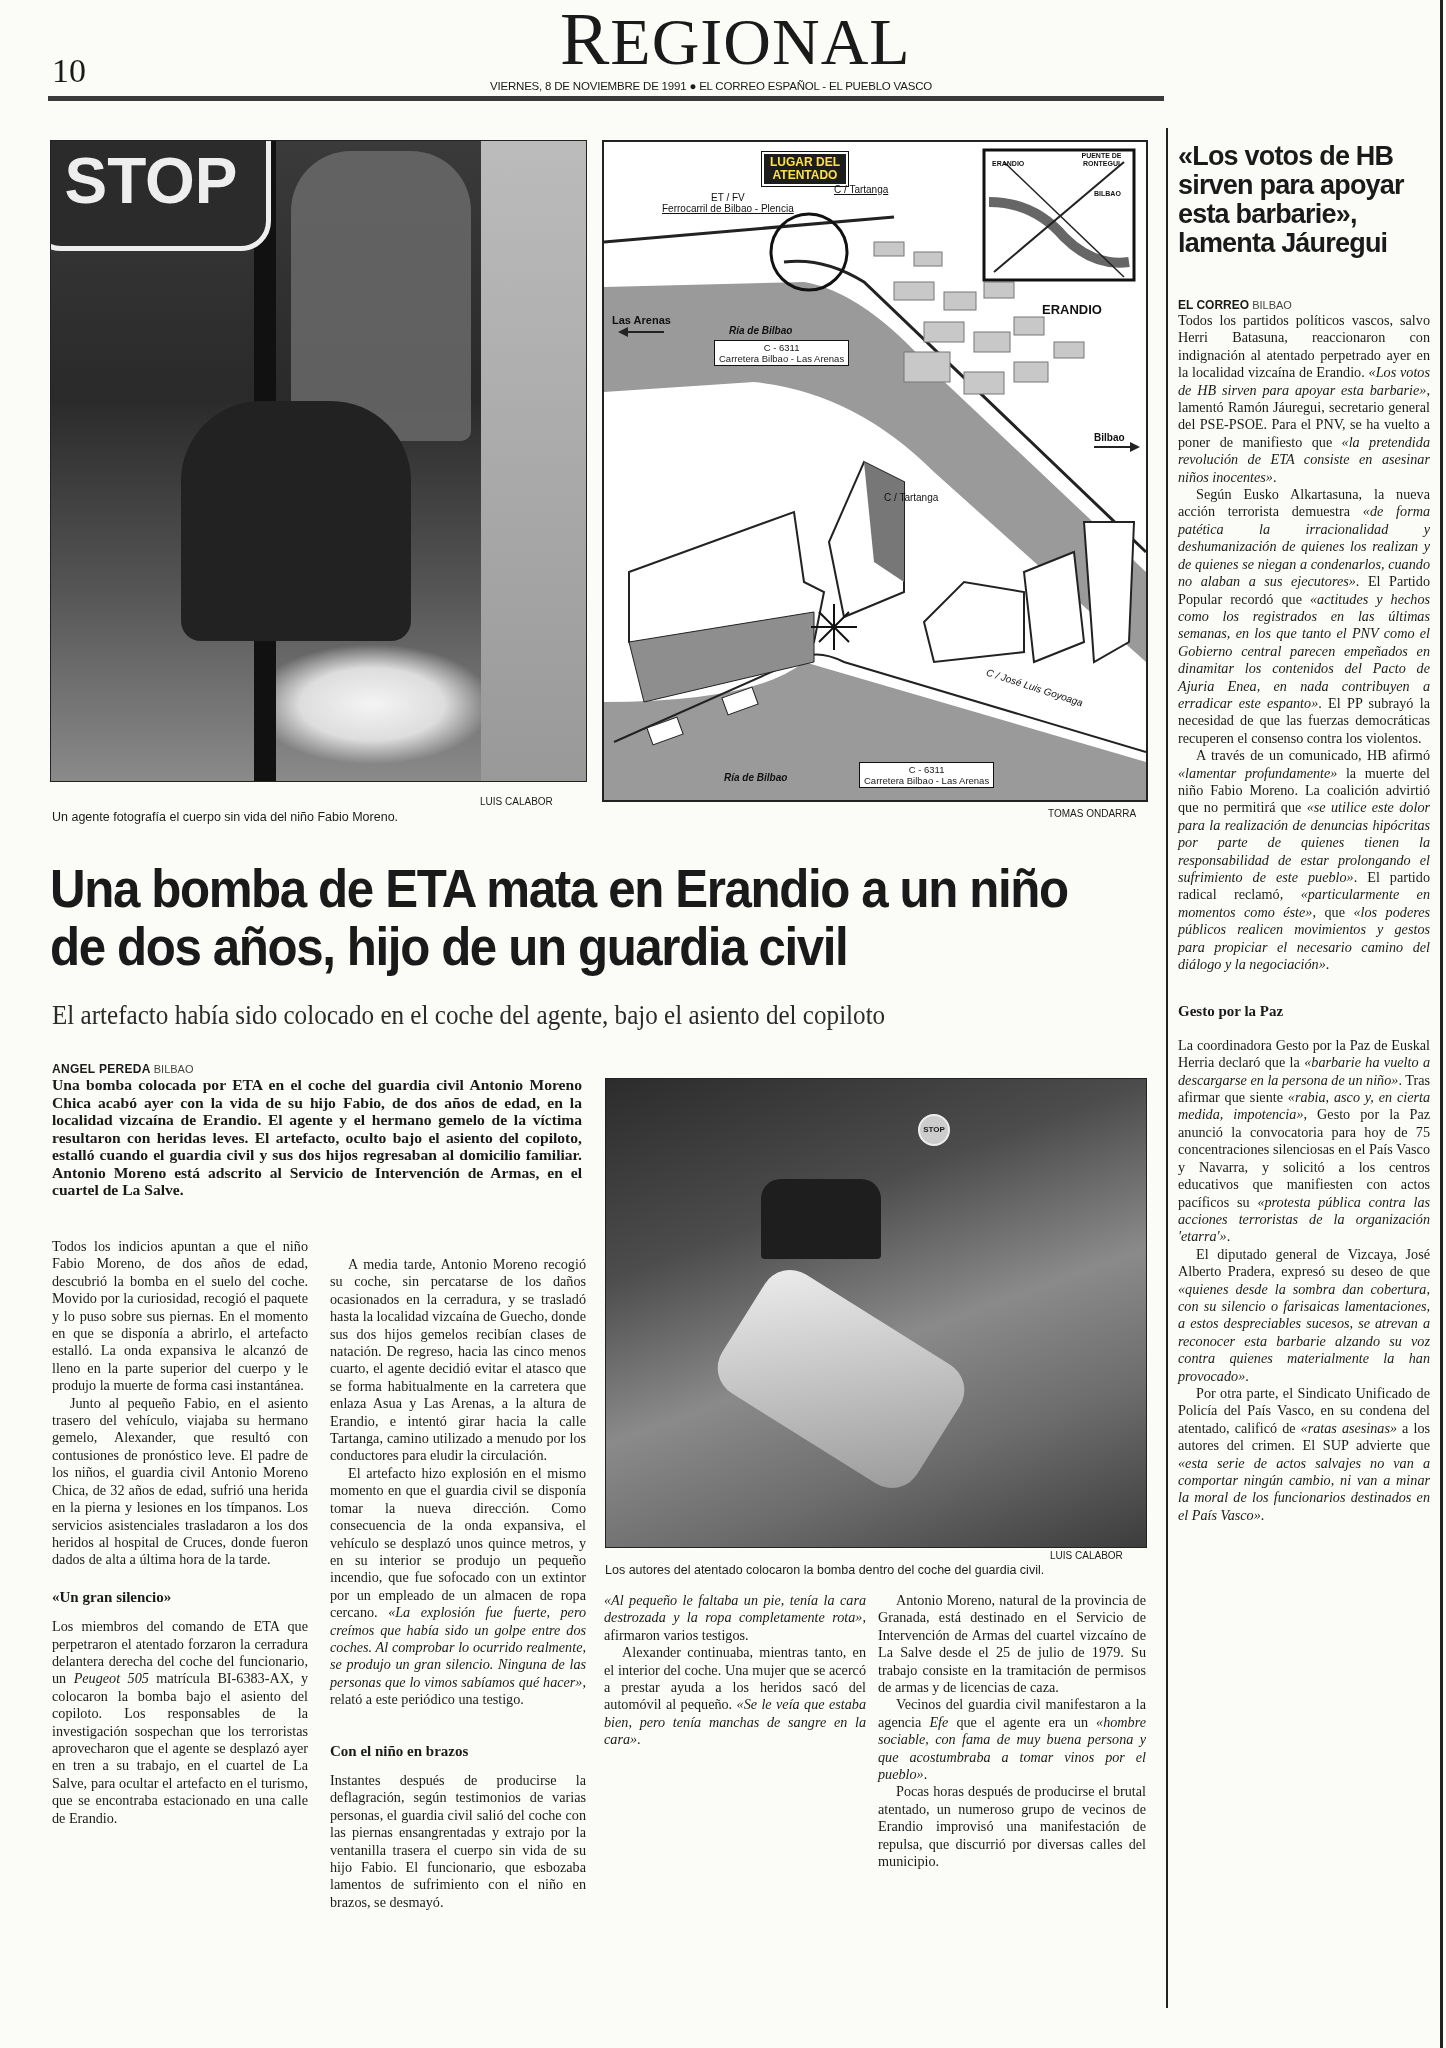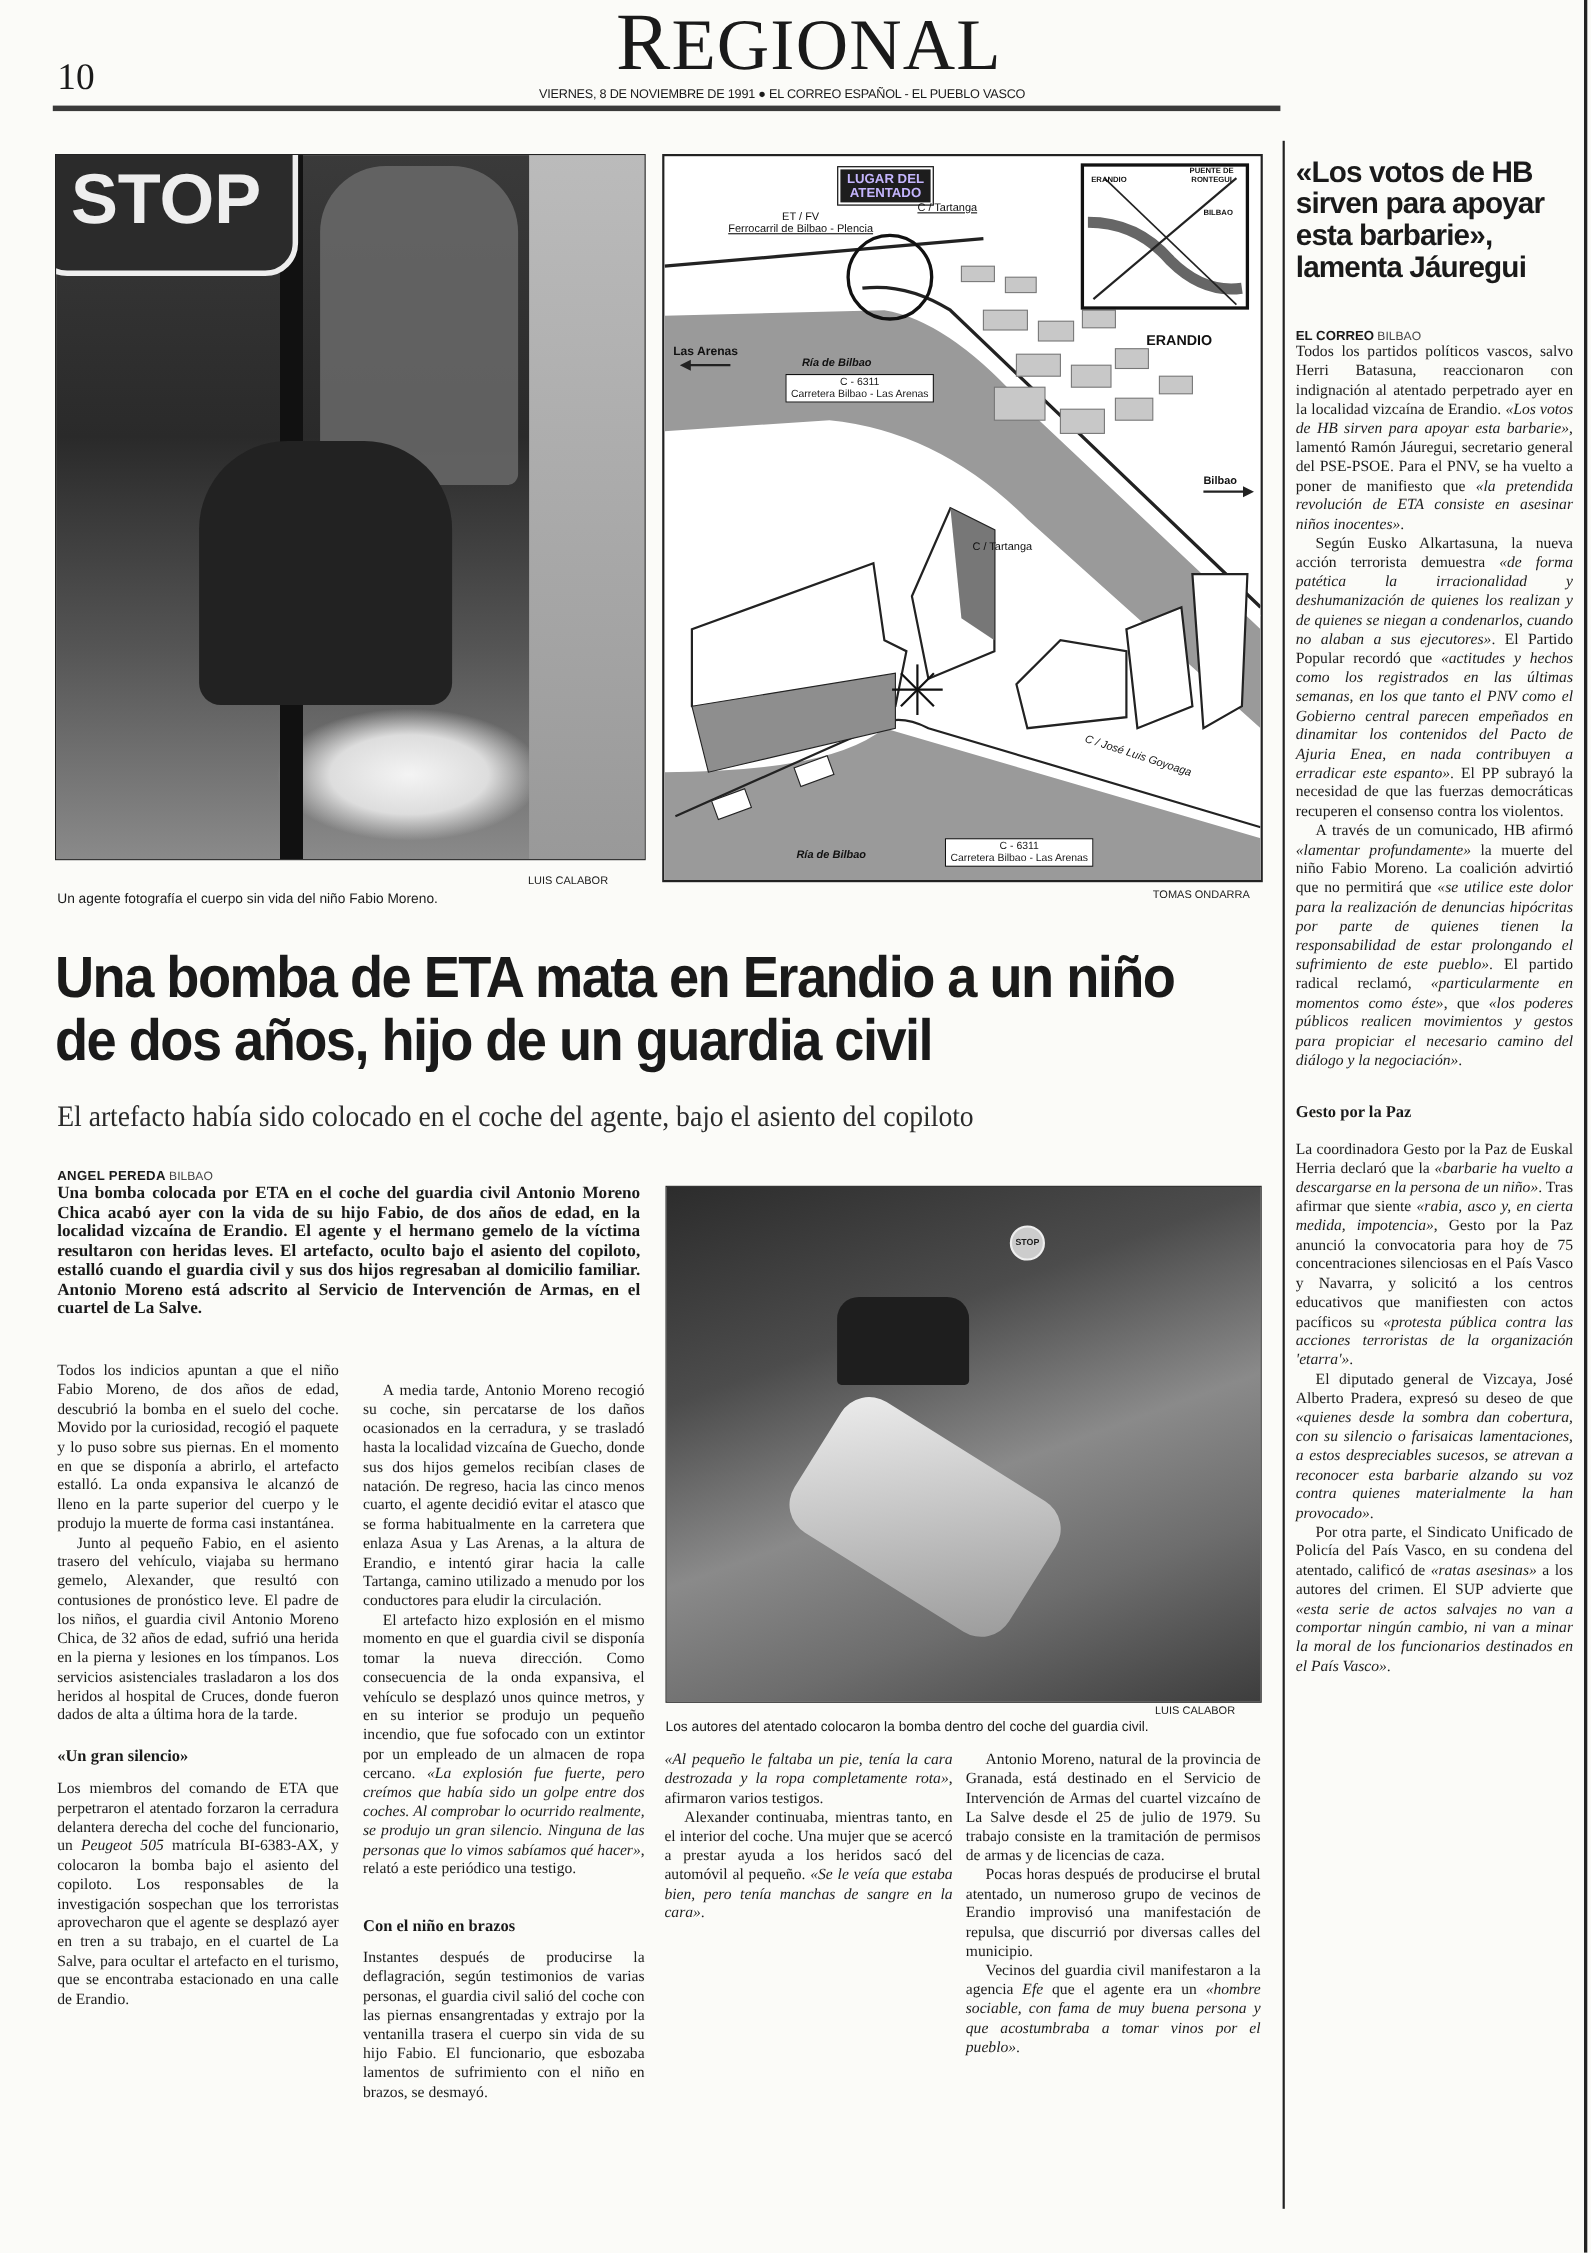--- a/index.html
+++ b/index.html
@@ -27,21 +27,21 @@
   #photo1 .crouch { position:absolute; left:130px; top:260px; width:230px; height:240px; background:#222; border-radius:80px 80px 20px 20px; }
   #photo1 .wall { position:absolute; left:430px; top:0; width:105px; height:640px; background:linear-gradient(180deg,#bbb,#999); }
   #credit1 { left:480px; top:796px; font-size:10px; }
   #caption1 { left:52px; top:810px; font-size:12.5px; }
 
   
   #map { left:602px; top:140px; width:542px; height:658px; border:2px solid #222; background:#fff; overflow:hidden; }
   #map svg { position:absolute; left:0; top:0; }
   .map-lbl { position:absolute; font-family:"Liberation Sans", sans-serif; font-size:10px; color:#111; white-space:nowrap; }
   .map-box { position:absolute; font-family:"Liberation Sans", sans-serif; background:#fff; border:1px solid #111; font-size:9.5px; text-align:center; line-height:11px; padding:1px 4px; }
-  #map-lugar { left:158px; top:10px; background:#1d1d1d; color:#c4b5fd; font-weight:bold; font-size:12px; line-height:13px; padding:2px 6px; border:2px solid #fff; outline:1px solid #111; text-align:center; }
+  #map-lugar { left:158px; top:10px; background:#1d1d1d; color:#fde047; font-weight:bold; font-size:12px; line-height:13px; padding:2px 6px; border:2px solid #fff; outline:1px solid #111; text-align:center; }
   #map-callout { position:absolute; left:8px; top:270px; width:220px; font-family:"Liberation Sans", sans-serif; font-size:12px; text-align:center; line-height:14.5px; background:#fff; }
   #credit-map { left:1048px; top:808px; font-size:10px; }
 
   
   #headline { left:50px; top:860px; width:1100px; font-family:"Liberation Sans", sans-serif; font-weight:bold; font-size:53px; line-height:58px; letter-spacing:-1.5px; transform:scaleX(0.93); transform-origin:left top; }
   #subhead { left:52px; top:1000px; width:1100px; font-size:27px; color:#2a2a2a; transform:scaleX(0.93); transform-origin:left top; }
 
   
   #byline { left:52px; top:1062px; font-size:12px; }
   #byline b { font-family:"Liberation Sans", sans-serif; font-weight:bold; letter-spacing:.3px; }
@@ -198,22 +198,22 @@
 <div class="abs sans" id="credit2">LUIS CALABOR</div>
 <div class="abs sans" id="caption2">Los autores del atentado colocaron la bomba dentro del coche del guardia civil.</div>
 
 <div class="col" id="col3">
   <p class="ni"><i>«Al pequeño le faltaba un pie, tenía la cara destrozada y la ropa completamente rota»</i><span>, afirmaron varios testigos.</span></p>
   <p><span>Alexander continuaba, mientras tanto, en el interior del coche. Una mujer que se acercó a prestar ayuda a los heridos sacó del automóvil al pequeño. </span><i>«Se le veía que estaba bien, pero tenía manchas de sangre en la cara»</i><span>.</span></p>
 </div>
 
 <div class="col" id="col4">
   <p>Antonio Moreno, natural de la provincia de Granada, está destinado en el Servicio de Intervención de Armas del cuartel vizcaíno de La Salve desde el 25 de julio de 1979. Su trabajo consiste en la tramitación de permisos de armas y de licencias de caza.</p>
+  <p><span>Vecinos del guardia civil manifestaron a la agencia </span><i>Efe</i><span> que el agente era un </span><i>«hombre sociable, con fama de muy buena persona y que acostumbraba a tomar vinos por el pueblo»</i><span>.</span></p>
   <p>Pocas horas después de producirse el brutal atentado, un numeroso grupo de vecinos de Erandio improvisó una manifestación de repulsa, que discurrió por diversas calles del municipio.</p>
-  <p><span>Vecinos del guardia civil manifestaron a la agencia </span><i>Efe</i><span> que el agente era un </span><i>«hombre sociable, con fama de muy buena persona y que acostumbraba a tomar vinos por el pueblo»</i><span>.</span></p>
 </div>
 
 <div class="abs" id="side-headline">«Los votos de HB sirven para apoyar esta barbarie», lamenta Jáuregui</div>
 <div class="abs" id="side-byline"><b>EL CORREO</b> <span class="city">BILBAO</span></div>
 <div class="col" id="col5">
   <p class="ni"><span>Todos los partidos políticos vascos, salvo Herri Batasuna, reaccionaron con indignación al atentado perpetrado ayer en la localidad vizcaína de Erandio. </span><i>«Los votos de HB sirven para apoyar esta barbarie»</i><span>, lamentó Ramón Jáuregui, secretario general del PSE-PSOE. Para el PNV, se ha vuelto a poner de manifiesto que </span><i>«la pretendida revolución de ETA consiste en asesinar niños inocentes»</i><span>.</span></p>
   <p><span>Según Eusko Alkartasuna, la nueva acción terrorista demuestra </span><i>«de forma patética la irracionalidad y deshumanización de quienes los realizan y de quienes se niegan a condenarlos, cuando no alaban a sus ejecutores»</i><span>. El Partido Popular recordó que </span><i>«actitudes y hechos como los registrados en las últimas semanas, en los que tanto el PNV como el Gobierno central parecen empeñados en dinamitar los contenidos del Pacto de Ajuria Enea, en nada contribuyen a erradicar este espanto»</i><span>. El PP subrayó la necesidad de que las fuerzas democráticas recuperen el consenso contra los violentos.</span></p>
   <p><span>A través de un comunicado, HB afirmó </span><i>«lamentar profundamente»</i><span> la muerte del niño Fabio Moreno. La coalición advirtió que no permitirá que </span><i>«se utilice este dolor para la realización de denuncias hipócritas por parte de quienes tienen la responsabilidad de estar prolongando el sufrimiento de este pueblo»</i><span>. El partido radical reclamó, </span><i>«particularmente en momentos como éste»</i><span>, que </span><i>«los poderes públicos realicen movimientos y gestos para propiciar el necesario camino del diálogo y la negociación»</i><span>.</span></p>
   <h4>Gesto por la Paz</h4>
   <p class="ni"><span>La coordinadora Gesto por la Paz de Euskal Herria declaró que la </span><i>«barbarie ha vuelto a descargarse en la persona de un niño»</i><span>. Tras afirmar que siente </span><i>«rabia, asco y, en cierta medida, impotencia»</i><span>, Gesto por la Paz anunció la convocatoria para hoy de 75 concentraciones silenciosas en el País Vasco y Navarra, y solicitó a los centros educativos que manifiesten con actos pacíficos su </span><i>«protesta pública contra las acciones terroristas de la organización 'etarra'»</i><span>.</span></p>

